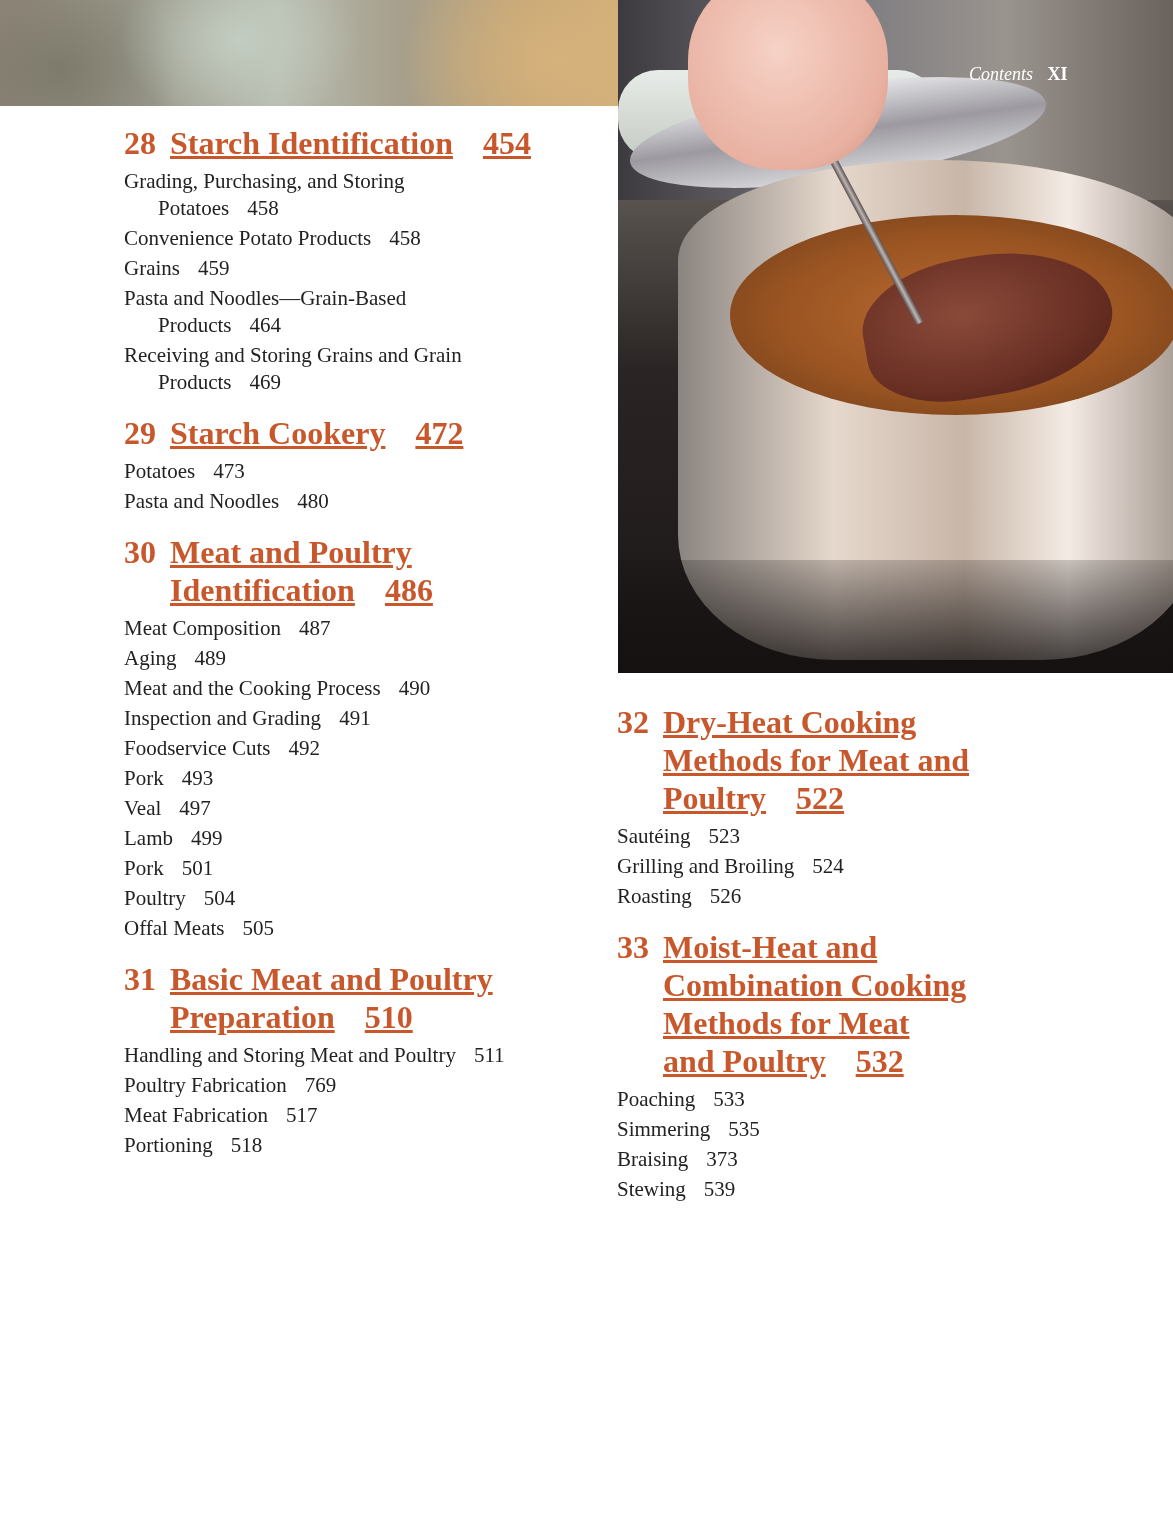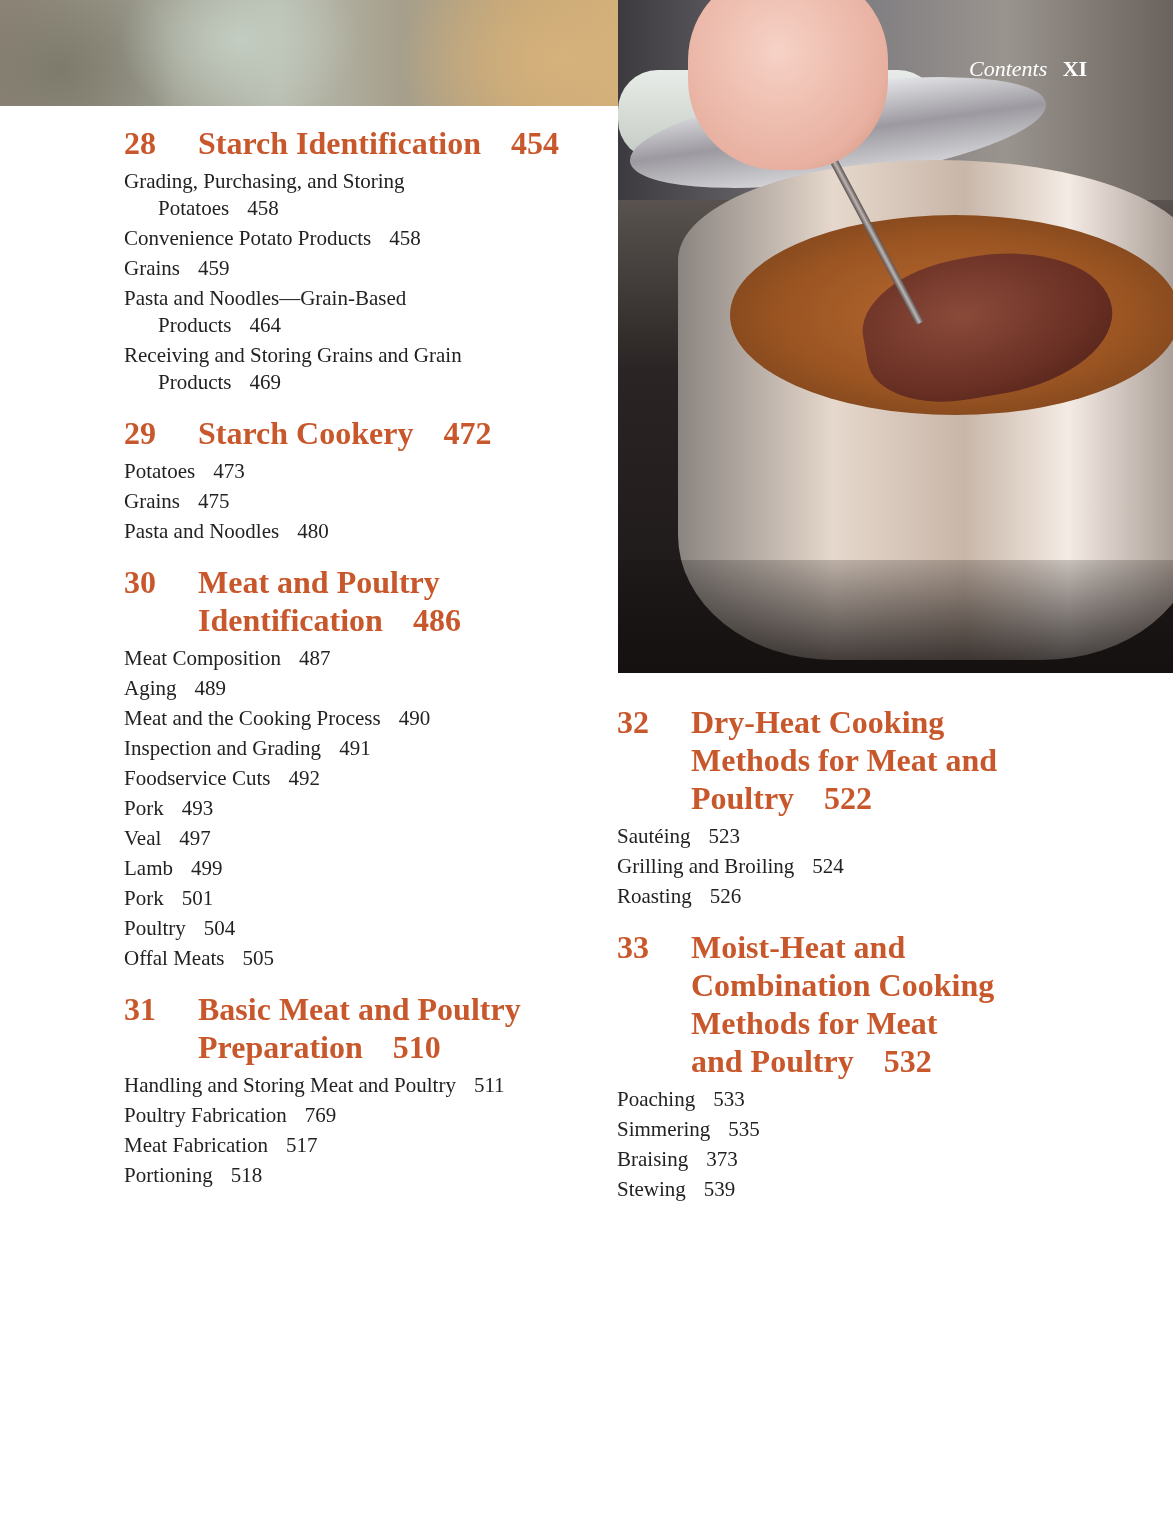--- a/index.html
+++ b/index.html
@@ -61,39 +61,38 @@
     .photo .fork {
       position: absolute; left: 190px; top: 120px; width: 8px; height: 230px;
       background: linear-gradient(90deg, #5a5050, #bdb6b2, #5a5050);
       transform: rotate(-28deg); transform-origin: top center;
     }
     .photo .grate {
       position: absolute; left: 0; top: 560px; width: 555px; height: 113px;
       background: linear-gradient(180deg, rgba(20,16,16,0.2), rgba(20,16,16,0.85));
     }
     .running-head {
-      position: absolute; left: 969px; top: 56px;
-      color: #ffffff; font-size: 22px; white-space: nowrap; text-align: right;
+      position: absolute; left: 969px; top: 64px;
+      color: #ffffff; font-size: 18px; white-space: nowrap; text-align: right;
     }
     .running-head .label { font-style: italic; }
     .running-head .folio { font-weight: bold; margin-left: 10px; }
 
     .col { position: absolute; }
     .col-left { left: 124px; top: 124px; width: 480px; }
     .col-right { left: 617px; top: 703px; width: 480px; }
 
     .chapter { margin: 0; }
     .chapter-title {
       display: flex; align-items: flex-start;
       color: #c8582c; font-weight: bold; font-size: 32px; line-height: 38px;
       margin: 0 0 6px 0;
-      gap: 28px;
     }
     .chapter-num { width: 46px; flex: 0 0 46px; }
-    .chapter-text { flex: 1; }
+    .chapter-text { flex: 1; text-decoration: underline; }
     .chapter-page { margin-left: 30px; }
     .entries { list-style: none; margin: 0; padding: 0; }
     .entry {
       font-size: 21px; line-height: 27px; color: #222;
       padding-left: 34px; text-indent: -34px;
       margin-bottom: 3px;
     }
     .entry .pg { margin-left: 18px; }
   </style>
 </head>
@@ -132,21 +131,20 @@
         <li class="entry"><span>Receiving and Storing Grains and Grain</span><br><span>Products</span><span class="pg">469</span></li>
       </ul>
     </section>
     <section class="chapter" style="margin-bottom: 18px;">
       <h2 class="chapter-title">
         <span class="chapter-num">29</span>
         <span class="chapter-text"><span>Starch Cookery</span><span class="chapter-page">472</span></span>
       </h2>
       <ul class="entries">
         <li class="entry"><span>Potatoes</span><span class="pg">473</span></li>
-        <li class="entry"><span>Grains</span><span class="pg">475</span></li>
         <li class="entry"><span>Pasta and Noodles</span><span class="pg">480</span></li>
       </ul>
     </section>
     <section class="chapter" style="margin-bottom: 18px;">
       <h2 class="chapter-title">
         <span class="chapter-num">30</span>
         <span class="chapter-text"><span>Meat and Poultry</span><br><span>Identification</span><span class="chapter-page">486</span></span>
       </h2>
       <ul class="entries">
         <li class="entry"><span>Meat Composition</span><span class="pg">487</span></li>

